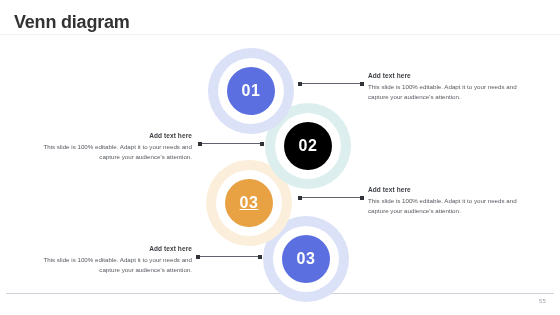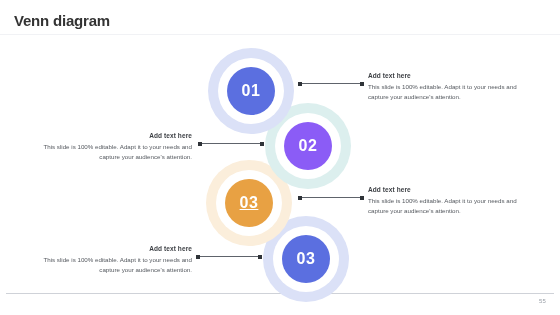--- a/index.html
+++ b/index.html
@@ -12,21 +12,21 @@
   .slide {
     position: relative;
     width: 560px; height: 315px;
     background: #ffffff;
   }
 
   
   .page-title {
     position: absolute;
     left: 14px; top: 12px;
-    font-size: 15px;
+    font-size: 18px;
     font-weight: bold;
     color: #333333;
     letter-spacing: -0.2px;
   }
   .header-rule {
     position: absolute;
     left: 0; top: 34px;
     width: 560px; height: 1px;
     background: #f1f2f5;
   }
@@ -151,21 +151,21 @@
 
     <div class="node n1">
       <div class="halo" style="background: rgb(219, 225, 247);"></div>
       <div class="ring"></div>
       <div class="disk" style="background: rgb(91, 111, 224);">01</div>
     </div>
 
     <div class="node n2">
       <div class="halo" style="background: rgb(220, 239, 238);"></div>
       <div class="ring"></div>
-      <div class="disk" style="background: #8b5cf6;">02</div>
+      <div class="disk" style="background: #000000;">02</div>
     </div>
 
     <div class="node n3">
       <div class="halo" style="background: rgb(251, 238, 219);"></div>
       <div class="ring"></div>
       <div class="disk" style="background: rgb(232, 161, 67); text-decoration: underline;">03</div>
     </div>
 
     <div class="node n4">
       <div class="halo" style="background: rgb(219, 225, 247);"></div>

